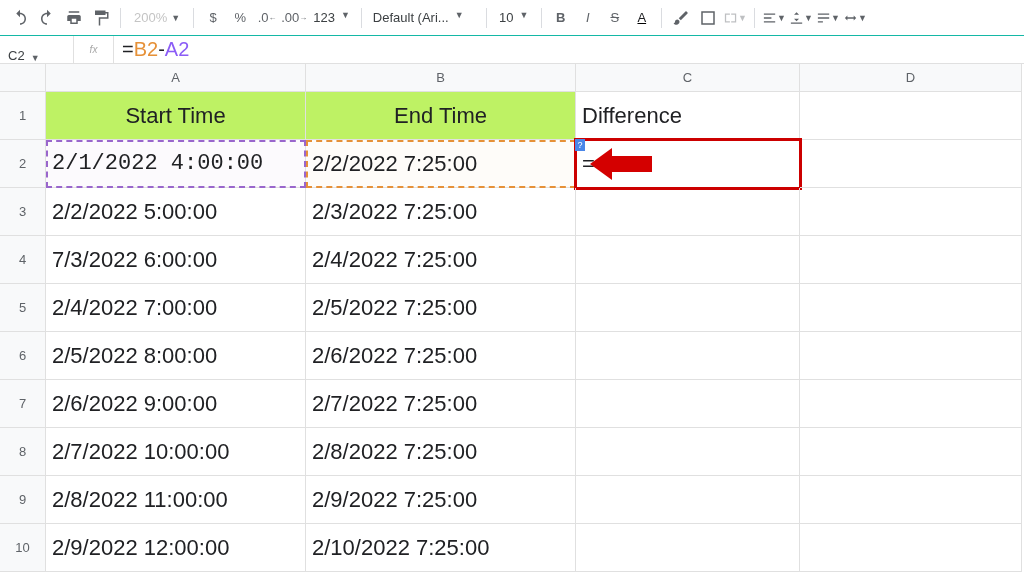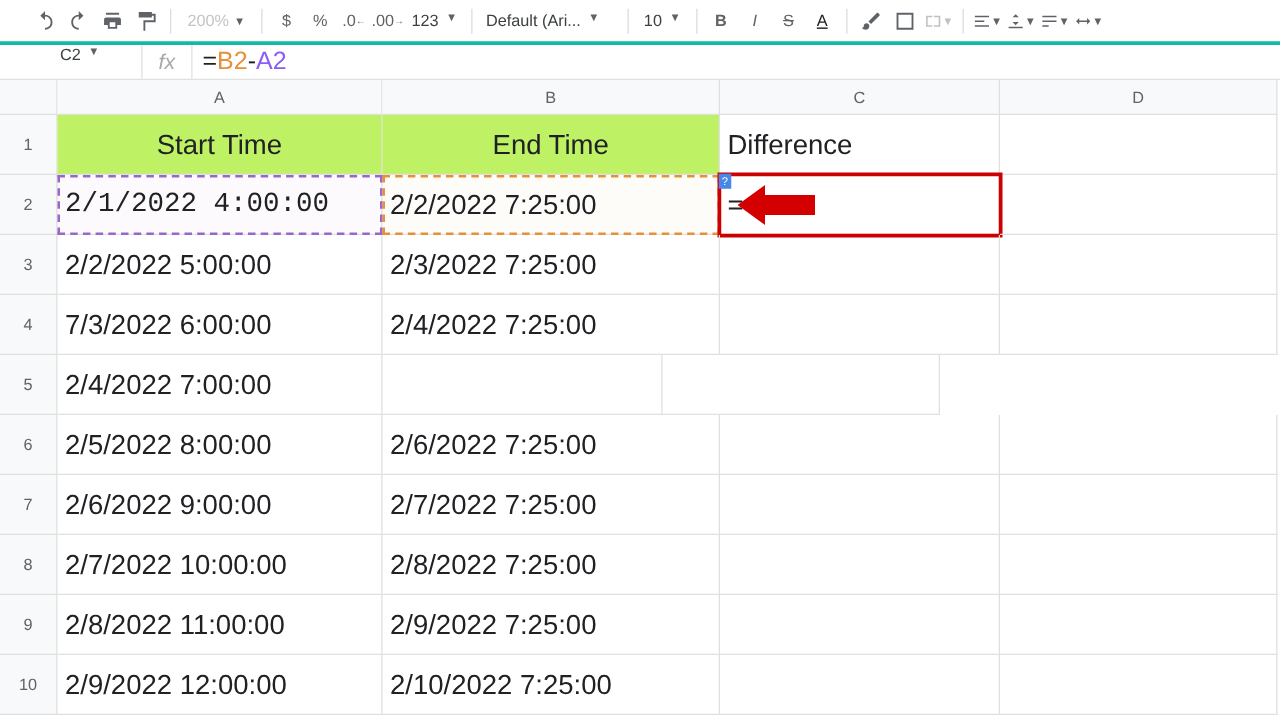--- a/index.html
+++ b/index.html
@@ -1,27 +1,27 @@
 <!DOCTYPE html>
 <html><head>
 <meta charset="utf-8">
 <style>
   * { box-sizing: border-box; margin: 0; padding: 0; }
   body { font-family: Arial, sans-serif; background: #fff; width: 1024px; height: 574px; overflow: hidden; position: relative; }
   
-  .toolbar { display: flex; align-items: center; height: 36px; padding: 0 24px; border-bottom: 3px solid #14b8a6; gap: 3px; font-size: 13px; color: #5f6368; }
+  .toolbar { display: flex; align-items: center; height: 36px; padding: 0 8px; border-bottom: 1px solid #14b8a6; gap: 3px; font-size: 13px; color: #5f6368; }
   .tb-btn { width: 24px; height: 24px; display: flex; align-items: center; justify-content: center; cursor: pointer; border-radius: 2px; }
   .tb-sep { width: 1px; height: 20px; background: #dadce0; margin: 0 4px; }
   .zoom { color: #c4c4c4; font-size: 13px; padding: 0 6px; display: flex; align-items: center; gap:4px; }
   .font-sel { border: none; font-size: 13px; color: #3c4043; padding: 0 4px; display:flex; align-items:flex-start; gap:6px; }
   .dropdown-caret { font-size: 9px; color: #5f6368; }
   
   .formula-bar { display: flex; align-items: center; height: 28px; border-bottom: 1px solid #e0e0e0; font-size: 14px; }
-  .name-box { width: 74px; padding-left: 8px; color: #3c4043; font-size: 13px; border-right: 1px solid #e0e0e0; height: 100%; display:flex; align-items:flex-start; gap:6px;margin-left:40px;}
-  .fx { width: 40px; text-align: center; color: #a8a8a8; font-style: italic; font-size: 17px; border-right: 1px solid #e0e0e0; height:100%; display:flex;align-items:center;justify-content:center;}
+  .name-box { width: 74px; padding-left: 8px; color: #3c4043; font-size: 13px; border-right: 1px solid #e0e0e0; height: 100%; display:flex; align-items:flex-end; gap:6px;}
+  .fx { width: 40px; text-align: center; color: #a8a8a8; font-style: italic; font-size: 10px; border-right: 1px solid #e0e0e0; height:100%; display:flex;align-items:center;justify-content:center;}
   .formula-content { padding-left: 8px; font-size: 20px; font-family: Arial, sans-serif; }
   .ref-b2 { color: #e69138; }
   .ref-a2 { color: #8b5cf6; }
   .eq-op { color: #202124; }
   
   .grid { position: relative; }
   .col-headers { display: flex; height: 28px; }
   .corner { width: 46px; background: #f8f9fa; border-right: 1px solid #e0e0e0; border-bottom: 1px solid #e0e0e0; }
   .col-h { text-align: center; font-size: 13px; color: #5f6368; background: #f8f9fa; border-right: 1px solid #e0e0e0; border-bottom: 1px solid #e0e0e0; display:flex; align-items:center; justify-content:center; }
   .col-a { width: 260px; }
@@ -208,20 +208,21 @@
   <div class="row">
     <div class="row-h">4</div>
     <div class="cell col-a">7/3/2022 6:00:00</div>
     <div class="cell col-b">2/4/2022 7:25:00</div>
     <div class="cell col-c"></div>
     <div class="cell col-d"></div>
   </div>
   <div class="row">
     <div class="row-h">5</div>
     <div class="cell col-a">2/4/2022 7:00:00</div>
+    <div class="cell col-b">2/5/2022 7:25:00</div>
     <div class="cell col-c"></div>
     <div class="cell col-d"></div>
   </div>
   <div class="row">
     <div class="row-h">6</div>
     <div class="cell col-a">2/5/2022 8:00:00</div>
     <div class="cell col-b">2/6/2022 7:25:00</div>
     <div class="cell col-c"></div>
     <div class="cell col-d"></div>
   </div>

